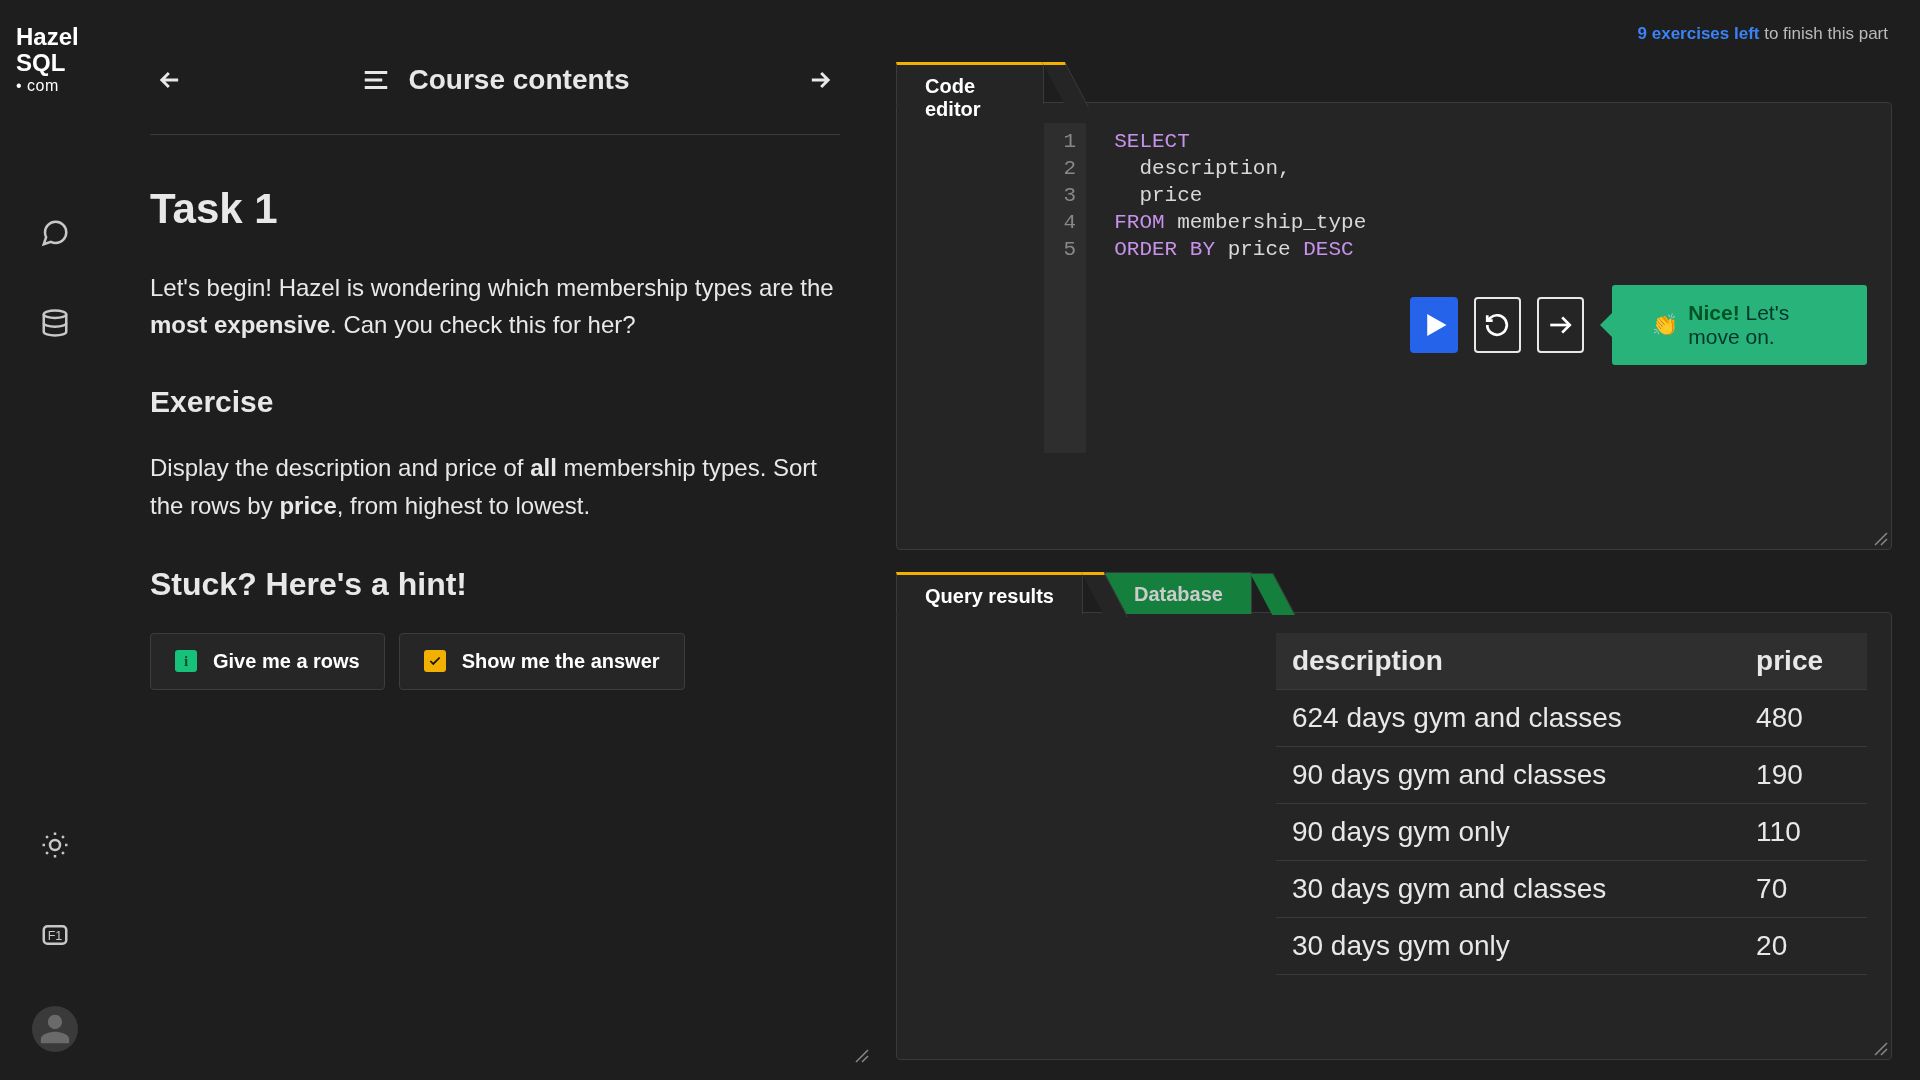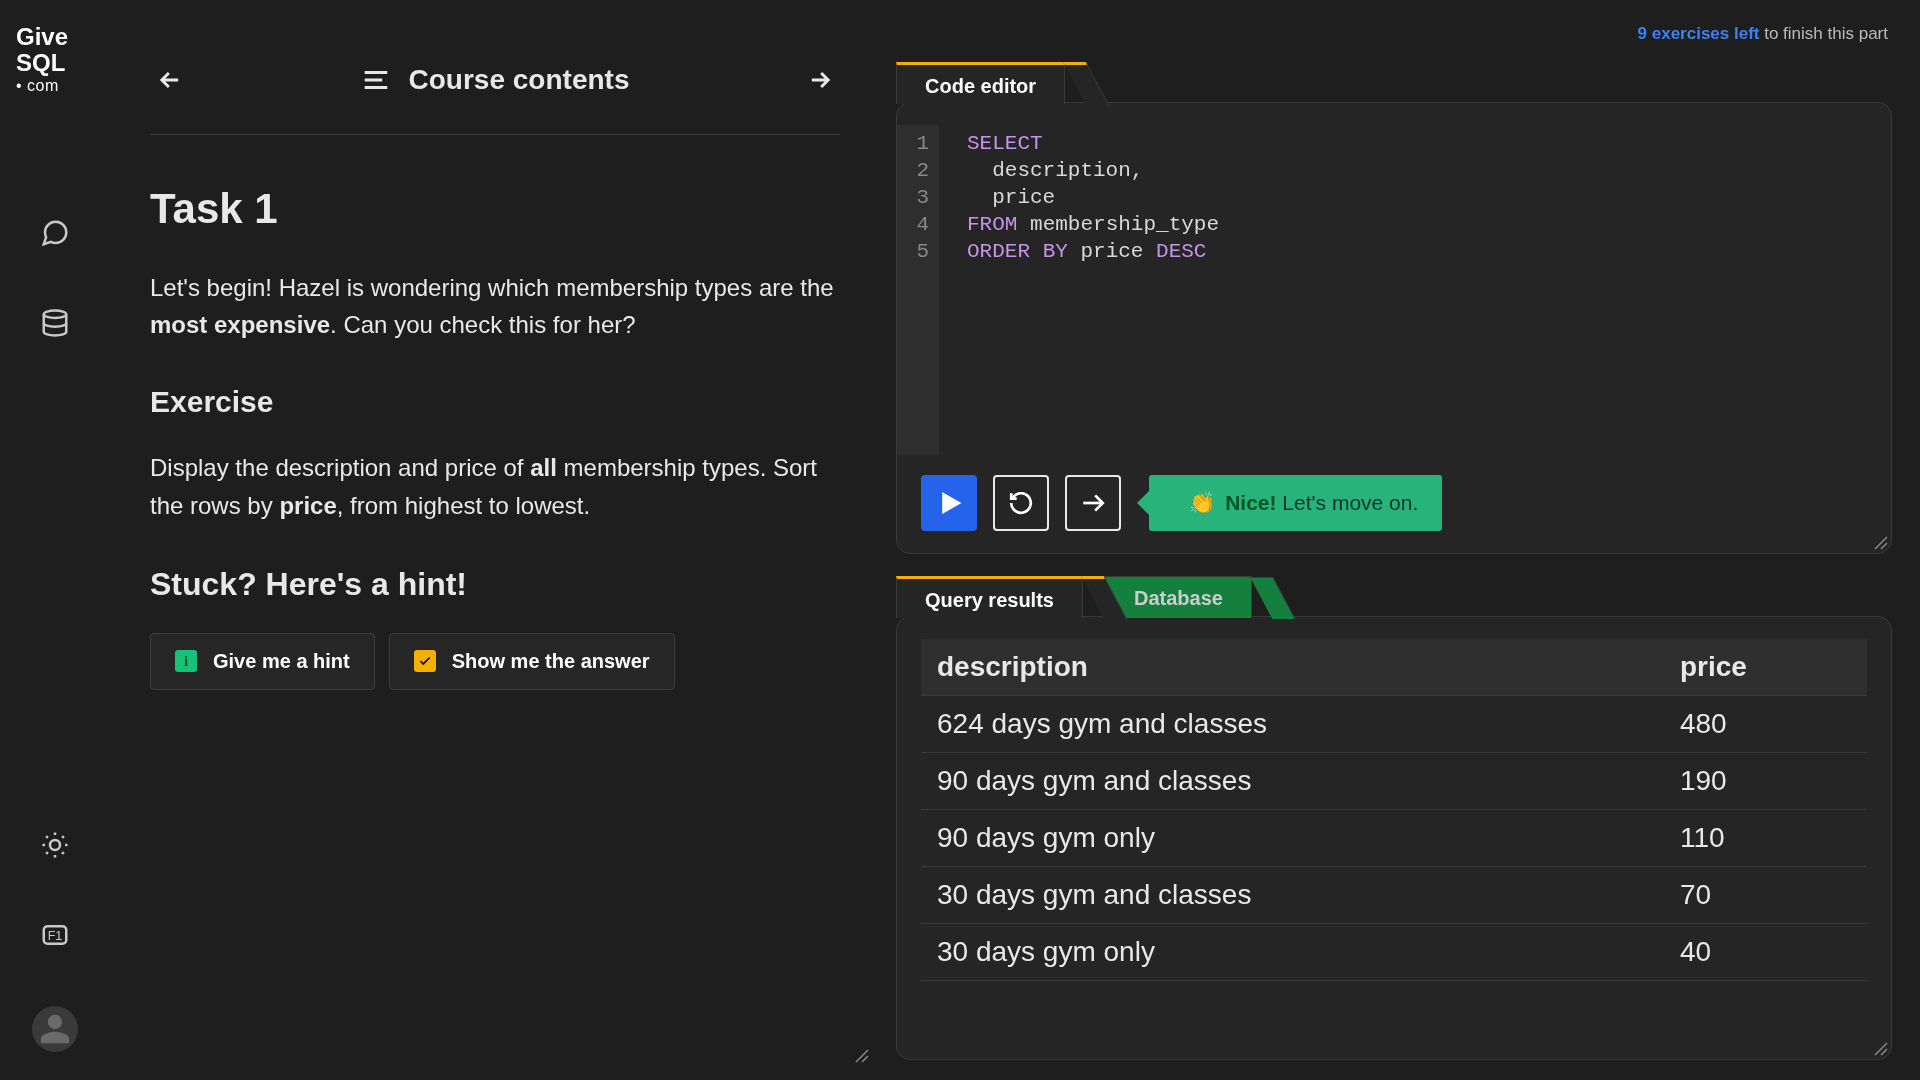--- a/index.html
+++ b/index.html
@@ -80,25 +80,25 @@
   padding: 24px 28px 20px 16px;
   display:flex;
   flex-direction: column;
   gap: 22px;
 }
 .exercises-left { text-align:right; font-size:17px; color:#bbb; margin-bottom: -4px; padding-right: 4px; }
 .exercises-left .strong { color:#3b82f6; font-weight:700; }
 .panel {
   background: #252525;
   border: 1px solid #3a3a3a;
-  border-radius: 14px;
+  border-radius: 4px;
   position: relative;
   flex: 1;
   display: flex;
-  flex-direction: column;
+  flex-direction: row;
 }
 .panel .resize-handle {
   position: absolute; right: 2px; bottom: 2px;
   width: 16px; height: 16px; color:#888;
 }
 .tab-strip { display:flex; position: relative; top: -1px; margin-top: -40px; margin-left: -1px; height: 42px; }
 .tab {
   padding: 10px 28px 8px 28px;
   font-size: 20px; font-weight: 600;
   background: #252525;
@@ -170,21 +170,21 @@
 table { width:100%; border-collapse: collapse; font-size: 28px; }
 th { text-align:left; background:#2f2f2f; padding: 12px 16px; font-weight:700; border-bottom:1px solid #3a3a3a; }
 td { padding: 12px 16px; border-bottom:1px solid #3a3a3a; }
 .left-resize { position:absolute; right: 10px; bottom: 12px; color:#888; }
 </style>
 </head>
 <body>
 
 <div class="sidebar">
   <div class="logo">
-    <div>Give</div>
+    <div>Hazel</div>
     <div>SQL</div>
     <div class="dotcom">• com</div>
   </div>
   <div class="side-icons-top">
     <div class="side-icon">
       <svg viewBox="0 0 24 24">
           <path d="M21 11.5a8.38 8.38 0 0 1-8.5 8.5 8.5 8.5 0 0 1-3.8-.9L3 21l1.9-5.7A8.38 8.38 0 0 1 4 11.5 8.5 8.5 0 0 1 12.5 3 8.38 8.38 0 0 1 21 11.5z"></path>
         </svg>
     </div>
     <div class="side-icon">
@@ -242,21 +242,21 @@
       <span>Let's begin! Hazel is wondering which membership types are the </span><span class="strong">most expensive</span><span>. Can you check this for her?</span>
     </p>
     <h2>Exercise</h2>
     <p>
       <span>Display the description and price of </span><span class="strong">all</span><span> membership types. Sort the rows by </span><span class="strong">price</span><span>, from highest to lowest.</span>
     </p>
     <h2 class="hint">Stuck? Here's a hint!</h2>
     <div class="hint-buttons">
       <div class="hint-btn">
         <div class="ibox green">i</div>
-        <span>Give me a hint</span>
+        <span>Give me a rows</span>
       </div>
       <div class="hint-btn">
         <div class="ibox yellow">
             <svg viewBox="0 0 24 24">
               <path d="M4 12l5 5L20 6"></path>
             </svg>
           </div>
         <span>Show me the answer</span>
       </div>
     </div>
@@ -342,21 +342,21 @@
             <tr>
               <td>90 days gym only</td>
               <td>110</td>
             </tr>
             <tr>
               <td>30 days gym and classes</td>
               <td>70</td>
             </tr>
             <tr>
               <td>30 days gym only</td>
-              <td>40</td>
+              <td>20</td>
             </tr>
           </tbody>
       </table>
     </div>
     <div class="resize-handle">
       <svg width="16" height="16" viewBox="0 0 16 16">
           <path d="M14 2L2 14M14 8L8 14" stroke="#888" stroke-width="1.5"></path>
         </svg>
     </div>
   </div>

